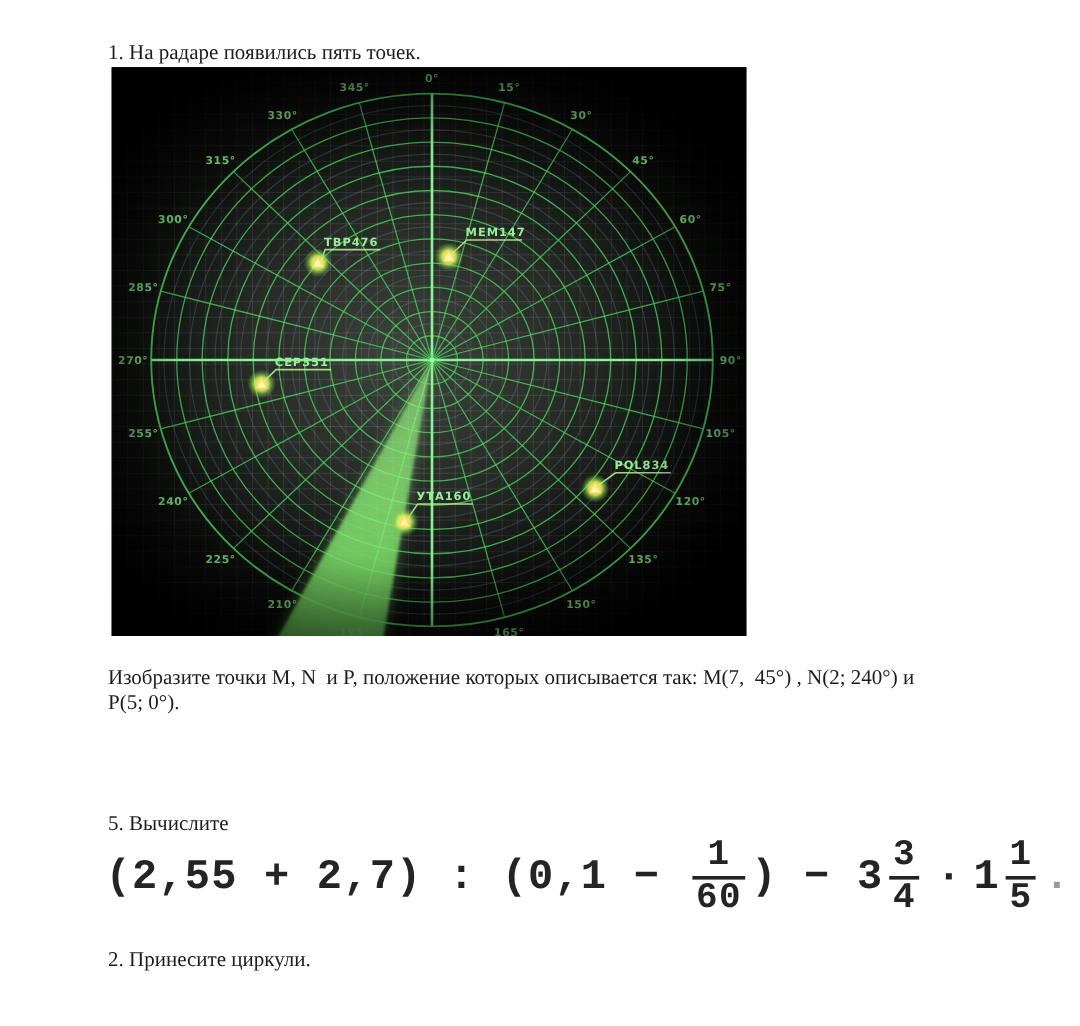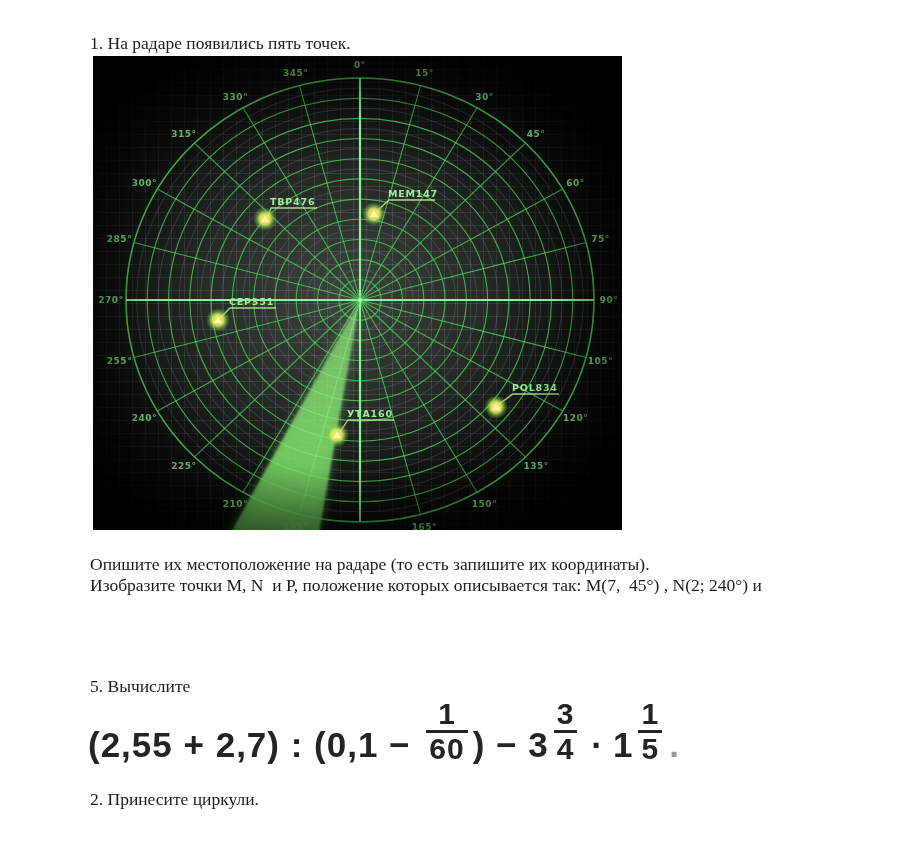--- a/index.html
+++ b/index.html
@@ -37,22 +37,22 @@
     position:absolute;inset:0;pointer-events:none;
     background:radial-gradient(ellipse 75% 70% at 48% 51%, transparent 52%, rgba(0,0,0,0.62) 95%);
     box-shadow:inset 0 0 70px 18px rgba(0,0,0,0.55);
   }
   #radar-svg{position:absolute;inset:0;}
   #radar-svg text{font-family:"DejaVu Sans", sans-serif;}
 
   
   .equation{
     position:absolute;left:88px;top:697px;height:68px;
-    display:flex;align-items:flex-end;
-    font-family:Liberation Sans, sans-serif;font-weight:bold;
+    display:flex;align-items:center;
+    font-family:Liberation Mono, monospace;font-weight:bold;
     font-size:35px;color:#242424;letter-spacing:1px;
   }
   .equation .tok{white-space:pre;}
   .frac{display:inline-flex;flex-direction:column;align-items:center;
     font-size:30px;line-height:1.02;margin:0 5px;}
   .frac .bar{height:3px;background:#242424;align-self:stretch;margin:1px 0;}
   .frac .num,.frac .den{padding:0 3px;}
   .cdot{margin:0 9px;}
   .period{opacity:.45;margin-left:2px;}
 </style>
@@ -186,22 +186,22 @@
           <polyline points="406,348 420,338 466,338" fill="none" stroke="rgba(190,245,150,0.85)" stroke-width="1.3"></polyline>
           <circle cx="403" cy="351" r="12" fill="url(#blipGlow)"></circle>
           <path d="M403,346 L407.5,354.5 L398.5,354.5 Z" fill="#fef9b0" stroke="#ffd95e" stroke-width="1"></path>
           <text x="419" y="335" fill="#97ef97" font-size="9.5" font-weight="bold" letter-spacing="0.8" font-family="&quot;DejaVu Sans Mono&quot;, monospace">POL834</text>
         </g>
       </svg>
     <div class="radar-vignette"></div>
   </div>
 
   <div class="qblock">
-    <div class="qline">Опишите их местоположение на радаре (то есть запишите их координаты).</div>
     <div class="qline">Изобразите точки M, N  и P, положение которых описывается так: M(7,  45°) , N(2; 240°) и</div>
+    <div class="qline">P(5; 0°).</div>
   </div>
 
   <div class="tline" id="p2-title">5. Вычислите</div>
 
   <div class="equation">
     <span class="tok">(2,55 + 2,7) : (0,1 − </span>
     <span class="frac">
       <span class="num">1</span>
       <span class="bar"></span>
       <span class="den">60</span>

